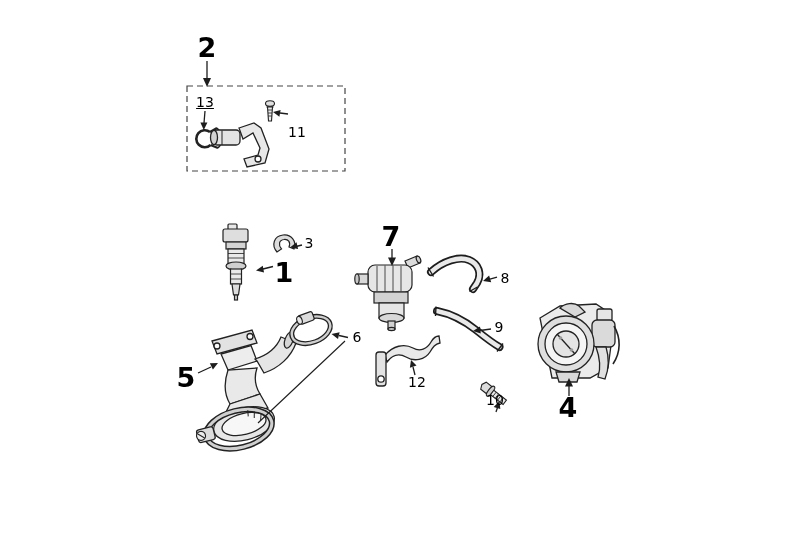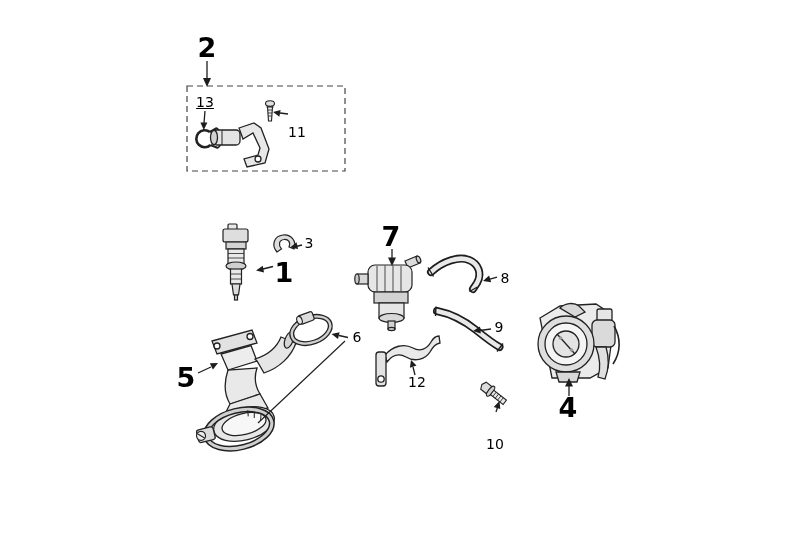--- a/index.html
+++ b/index.html
@@ -222,15 +222,15 @@
   <div class="callout small" style="left:297px; top:132px;">11</div>
   <div class="callout small" style="left:309px; top:243px;">3</div>
   <div class="callout big" style="left:284px; top:272px;">1</div>
   <div class="callout big" style="left:391px; top:236px;">7</div>
   <div class="callout small" style="left:505px; top:278px;">8</div>
   <div class="callout small" style="left:499px; top:327px;">9</div>
   <div class="callout small" style="left:357px; top:337px;">6</div>
   <div class="callout big" style="left:186px; top:377px;">5</div>
   <div class="callout small" style="left:417px; top:382px;">12</div>
   <div class="callout big" style="left:568px; top:407px;">4</div>
-  <div class="callout small" style="left:495px; top:444px;">10</div>
+  <div class="callout small" style="left:495px; top:400px;">10</div>
 
 </div>
 
 </body></html>

